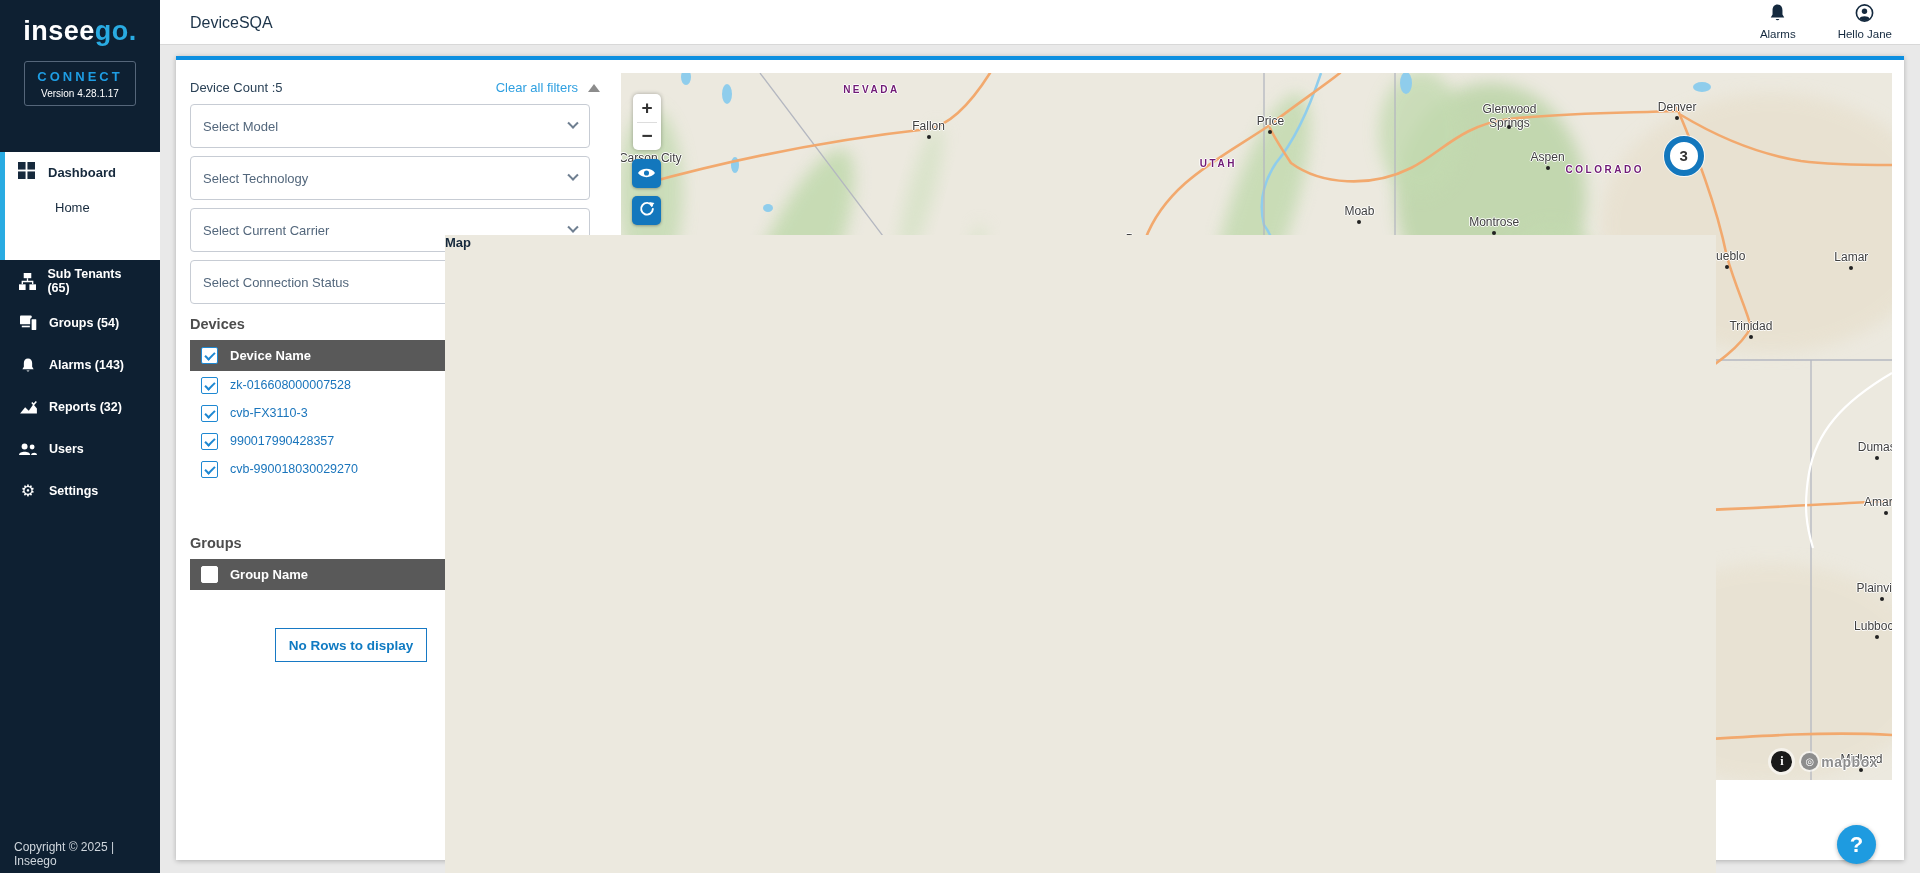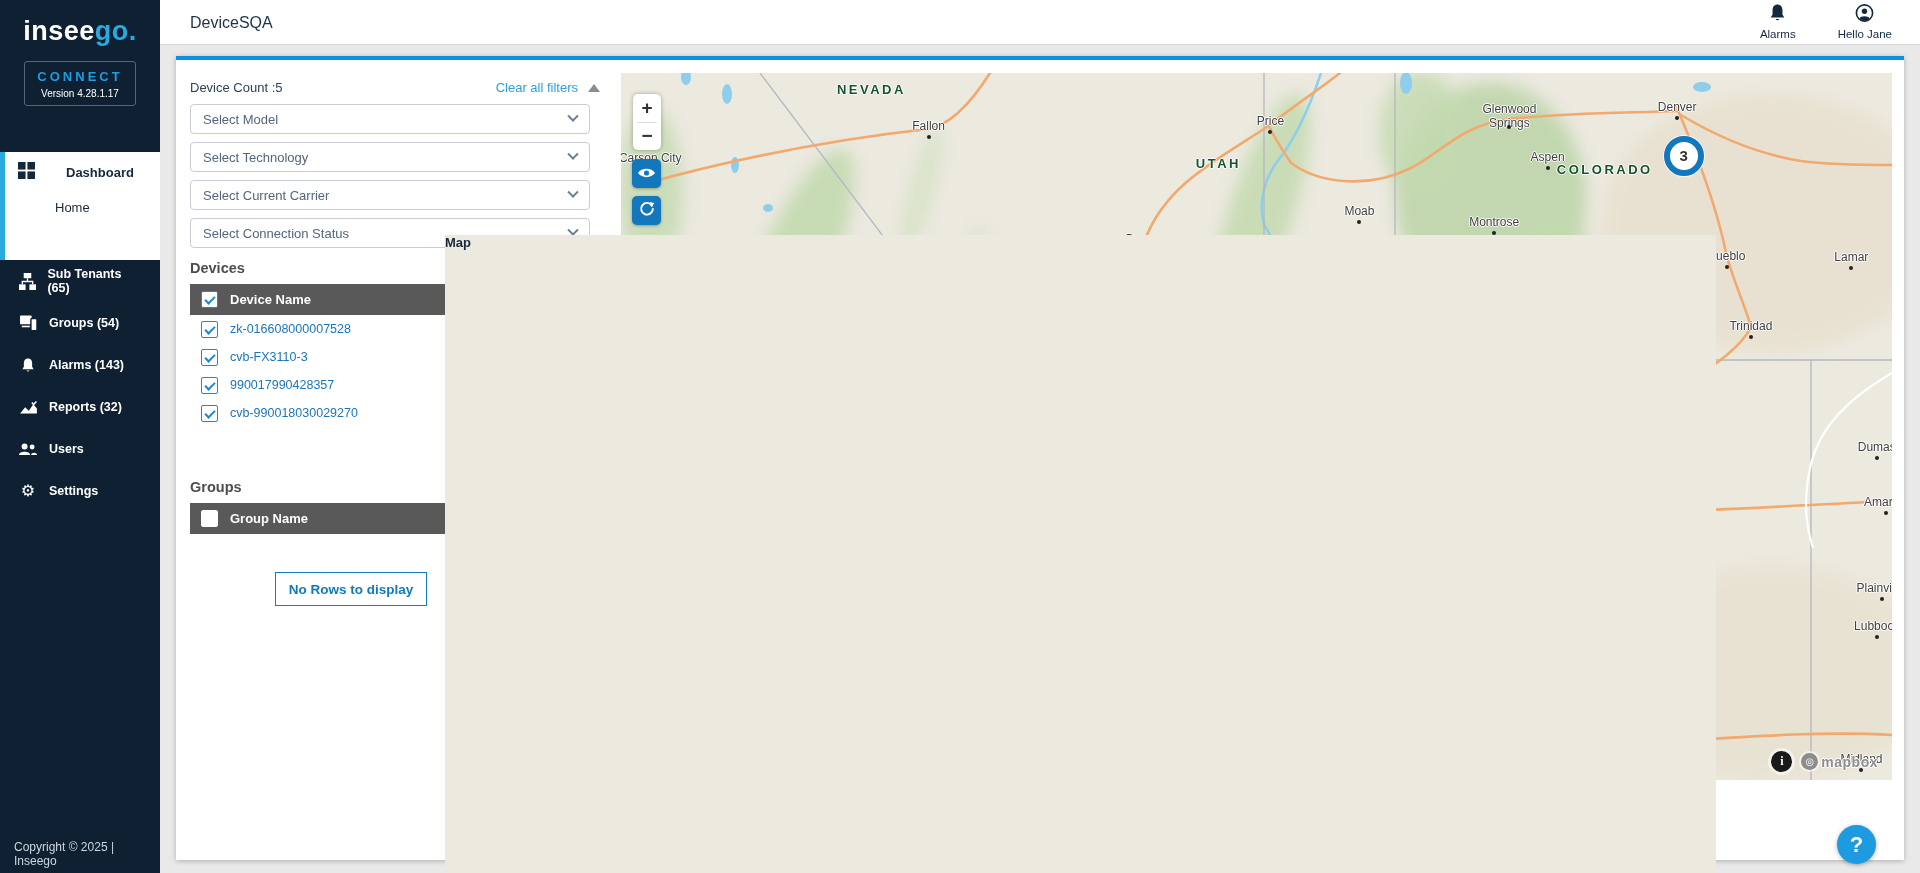--- a/index.html
+++ b/index.html
@@ -7,21 +7,21 @@
 
   
   .sidebar { position:absolute; left:0; top:0; width:160px; height:873px; background:#0e2032; z-index:30; }
   .logo { margin:16px 0 0 0; text-align:center; font-size:27px; font-weight:bold; letter-spacing:.5px; color:#fff; }
   .logo .go { color:#29abe2; }
   .connect-box { margin:14px auto 0; width:112px; border:1px solid #55667a; border-radius:3px; padding:7px 4px 6px; text-align:center; }
   .connect-box .ct { color:#1e9de3; font-weight:bold; font-size:13px; letter-spacing:3px; }
   .connect-box .ver { color:#fff; font-size:10px; margin-top:4px; }
   .nav-active-block { position:absolute; left:0; top:152px; width:160px; height:108px; background:#fff; }
   .nav-active-block .bluebar { position:absolute; left:0; top:0; width:5px; height:108px; background:#29abe2; }
-  .nav-dash { position:absolute; left:18px; top:10px; display:flex; align-items:center; gap:31px; color:#16293c; font-size:13px; font-weight:bold; cursor:pointer; }
+  .nav-dash { position:absolute; left:18px; top:10px; display:flex; align-items:center; gap:13px; color:#16293c; font-size:13px; font-weight:bold; cursor:pointer; }
   .nav-sub { position:absolute; left:55px; color:#16293c; font-size:13px; cursor:pointer; }
   .nav-sub.home { top:48px; }
   .nav-sub.map { top:83px; font-weight:bold; }
   .side-nav { position:absolute; left:0; top:260px; width:140px; }
   .side-item { height:42px; display:flex; align-items:center; padding-left:17px; color:#fff; font-size:12.5px; font-weight:bold; cursor:pointer; }
   .side-item .ic { width:22px; display:flex; justify-content:center; margin-right:10px; color:#fff; font-size:16px; line-height:1; }
   .copyright { position:absolute; left:14px; bottom:5px; color:#cfd6dd; font-size:12px; }
 
   
   .topbar { position:absolute; left:160px; top:0; right:0; height:45px; background:#fff; border-bottom:1px solid #d8d8d8; z-index:20; }
@@ -32,21 +32,21 @@
 
   
   .card { position:absolute; left:176px; top:56px; width:1728px; height:804px; background:#fff; box-shadow:0 1px 5px rgba(0,0,0,.25); }
   .card-topline { position:absolute; left:0; top:0; width:100%; height:4px; background:#0d8fe0; }
 
   
   .fcol { position:absolute; left:14px; top:24px; width:410px; }
   .fc-head { display:flex; align-items:center; font-size:13px; color:#2b4257; margin-bottom:9px; }
   .fc-head .clear { margin-left:auto; color:#2e9fe0; cursor:pointer; }
   .tri-up { width:0; height:0; border-left:6px solid transparent; border-right:6px solid transparent; border-bottom:8px solid #8c8c8c; margin-left:10px; cursor:pointer; }
-  .selectbox { width:400px; height:30px; border:1px solid #c7ccd4; border-radius:4px; display:flex; align-items:center; padding:0 12px; margin-bottom:8px; font-size:13px; color:#53677c; cursor:pointer; background:#fff; }
+  .selectbox { width:400px; height:44px; border:1px solid #c7ccd4; border-radius:4px; display:flex; align-items:center; padding:0 12px; margin-bottom:8px; font-size:13px; color:#53677c; cursor:pointer; background:#fff; }
   .chev { margin-left:auto; width:8px; height:8px; border-right:2px solid #6f7f91; border-bottom:2px solid #6f7f91; transform:rotate(45deg) translate(-2px,-2px); }
   .sec-heading { font-size:14.5px; font-weight:bold; color:#4d4d4d; margin:12px 0 8px; }
   .tbl { width:408px; position:relative; }
   .tbl-header { height:31px; background:#595959; display:flex; align-items:center; padding-left:11px; color:#fff; font-size:13px; font-weight:bold; position:relative; }
   .tbl-header .colname { margin-left:12px; }
   .tbl-header .resize { position:absolute; right:16px; top:6px; width:1px; height:19px; background:#9a9a9a; }
   .cb { width:17px; height:17px; background:#fff; border:1.5px solid #1e88d2; border-radius:2px; position:relative; flex:0 0 auto; cursor:pointer; }
   .cb.checked::after { content:""; position:absolute; left:3px; top:4px; width:8px; height:4px; border-left:2px solid #1e88d2; border-bottom:2px solid #1e88d2; transform:rotate(-45deg); }
   .cb.plain { border-color:#fff; }
   .tbl-body { position:relative; }
@@ -60,21 +60,21 @@
   .vs-down { bottom:0; border-top:7px solid #8a8a8a; }
   .vs-thumb { position:absolute; left:2px; top:13px; width:9px; height:72%; background:#9a9a9a; border-radius:5px; cursor:pointer; }
   .norows { position:absolute; left:85px; top:38px; width:152px; height:34px; border:1px solid #1779c4; display:flex; align-items:center; justify-content:center; color:#0f7ac2; font-size:13.5px; font-weight:bold; background:#fff; cursor:default; }
   .fcol-down { position:absolute; left:416px; top:794px; width:0; height:0; border-left:6px solid transparent; border-right:6px solid transparent; border-top:8px solid #7d7d7d; cursor:pointer; }
 
   
   .map { position:absolute; left:445px; top:17px; width:1271px; height:707px; background:#ece9df; overflow:hidden; }
   .map svg.art { position:absolute; left:0; top:0; }
   .map-label { position:absolute; transform:translate(-50%,-50%); white-space:pre-line; text-align:center; z-index:3;
     text-shadow:-1px 0 0 rgba(255,255,255,.95),1px 0 0 rgba(255,255,255,.95),0 -1px 0 rgba(255,255,255,.95),0 1px 0 rgba(255,255,255,.95); }
-  .map-label.state { font-size:13px; font-weight:bold; letter-spacing:2.5px; color:#14532d; }
+  .map-label.state { font-size:10px; font-weight:bold; letter-spacing:2.5px; color:#701a75; }
   .map-label.city { font-size:12px; color:#404040; line-height:1.15; }
   .city-dot { position:absolute; width:4px; height:4px; background:#222; border-radius:50%; transform:translate(-50%,-50%); z-index:3; }
   .mk { position:absolute; transform:translate(-50%,-58%); z-index:6; cursor:pointer; }
   .mk-label { position:absolute; transform:translate(-50%,-50%); z-index:6; font-size:12.5px; color:#1a6fb5;
     text-shadow:-1px 0 0 rgba(255,255,255,.95),1px 0 0 rgba(255,255,255,.95),0 -1px 0 rgba(255,255,255,.95),0 1px 0 rgba(255,255,255,.95); }
   .cluster { position:absolute; transform:translate(-50%,-50%); width:40px; height:40px; border-radius:50%; background:#fff; border:6px solid #1377bd; display:flex; align-items:center; justify-content:center; font-size:15px; font-weight:bold; color:#333; z-index:6; cursor:pointer; box-shadow:0 0 0 1px rgba(255,255,255,.8); }
   .zoomctl { position:absolute; left:12px; top:21px; width:28px; height:56px; background:#fff; border-radius:5px; box-shadow:0 0 4px rgba(0,0,0,.3); z-index:8; }
   .zbtn { width:28px; height:28px; display:flex; align-items:center; justify-content:center; font-size:19px; font-weight:bold; color:#333; cursor:pointer; }
   .zoomctl .div { position:absolute; left:4px; top:28px; width:20px; height:1px; background:#ddd; }
   .bluebtn { position:absolute; left:11px; width:29px; height:29px; background:#1377bd; border-radius:5px; display:flex; align-items:center; justify-content:center; z-index:8; cursor:pointer; box-shadow:0 1px 3px rgba(0,0,0,.3); }

